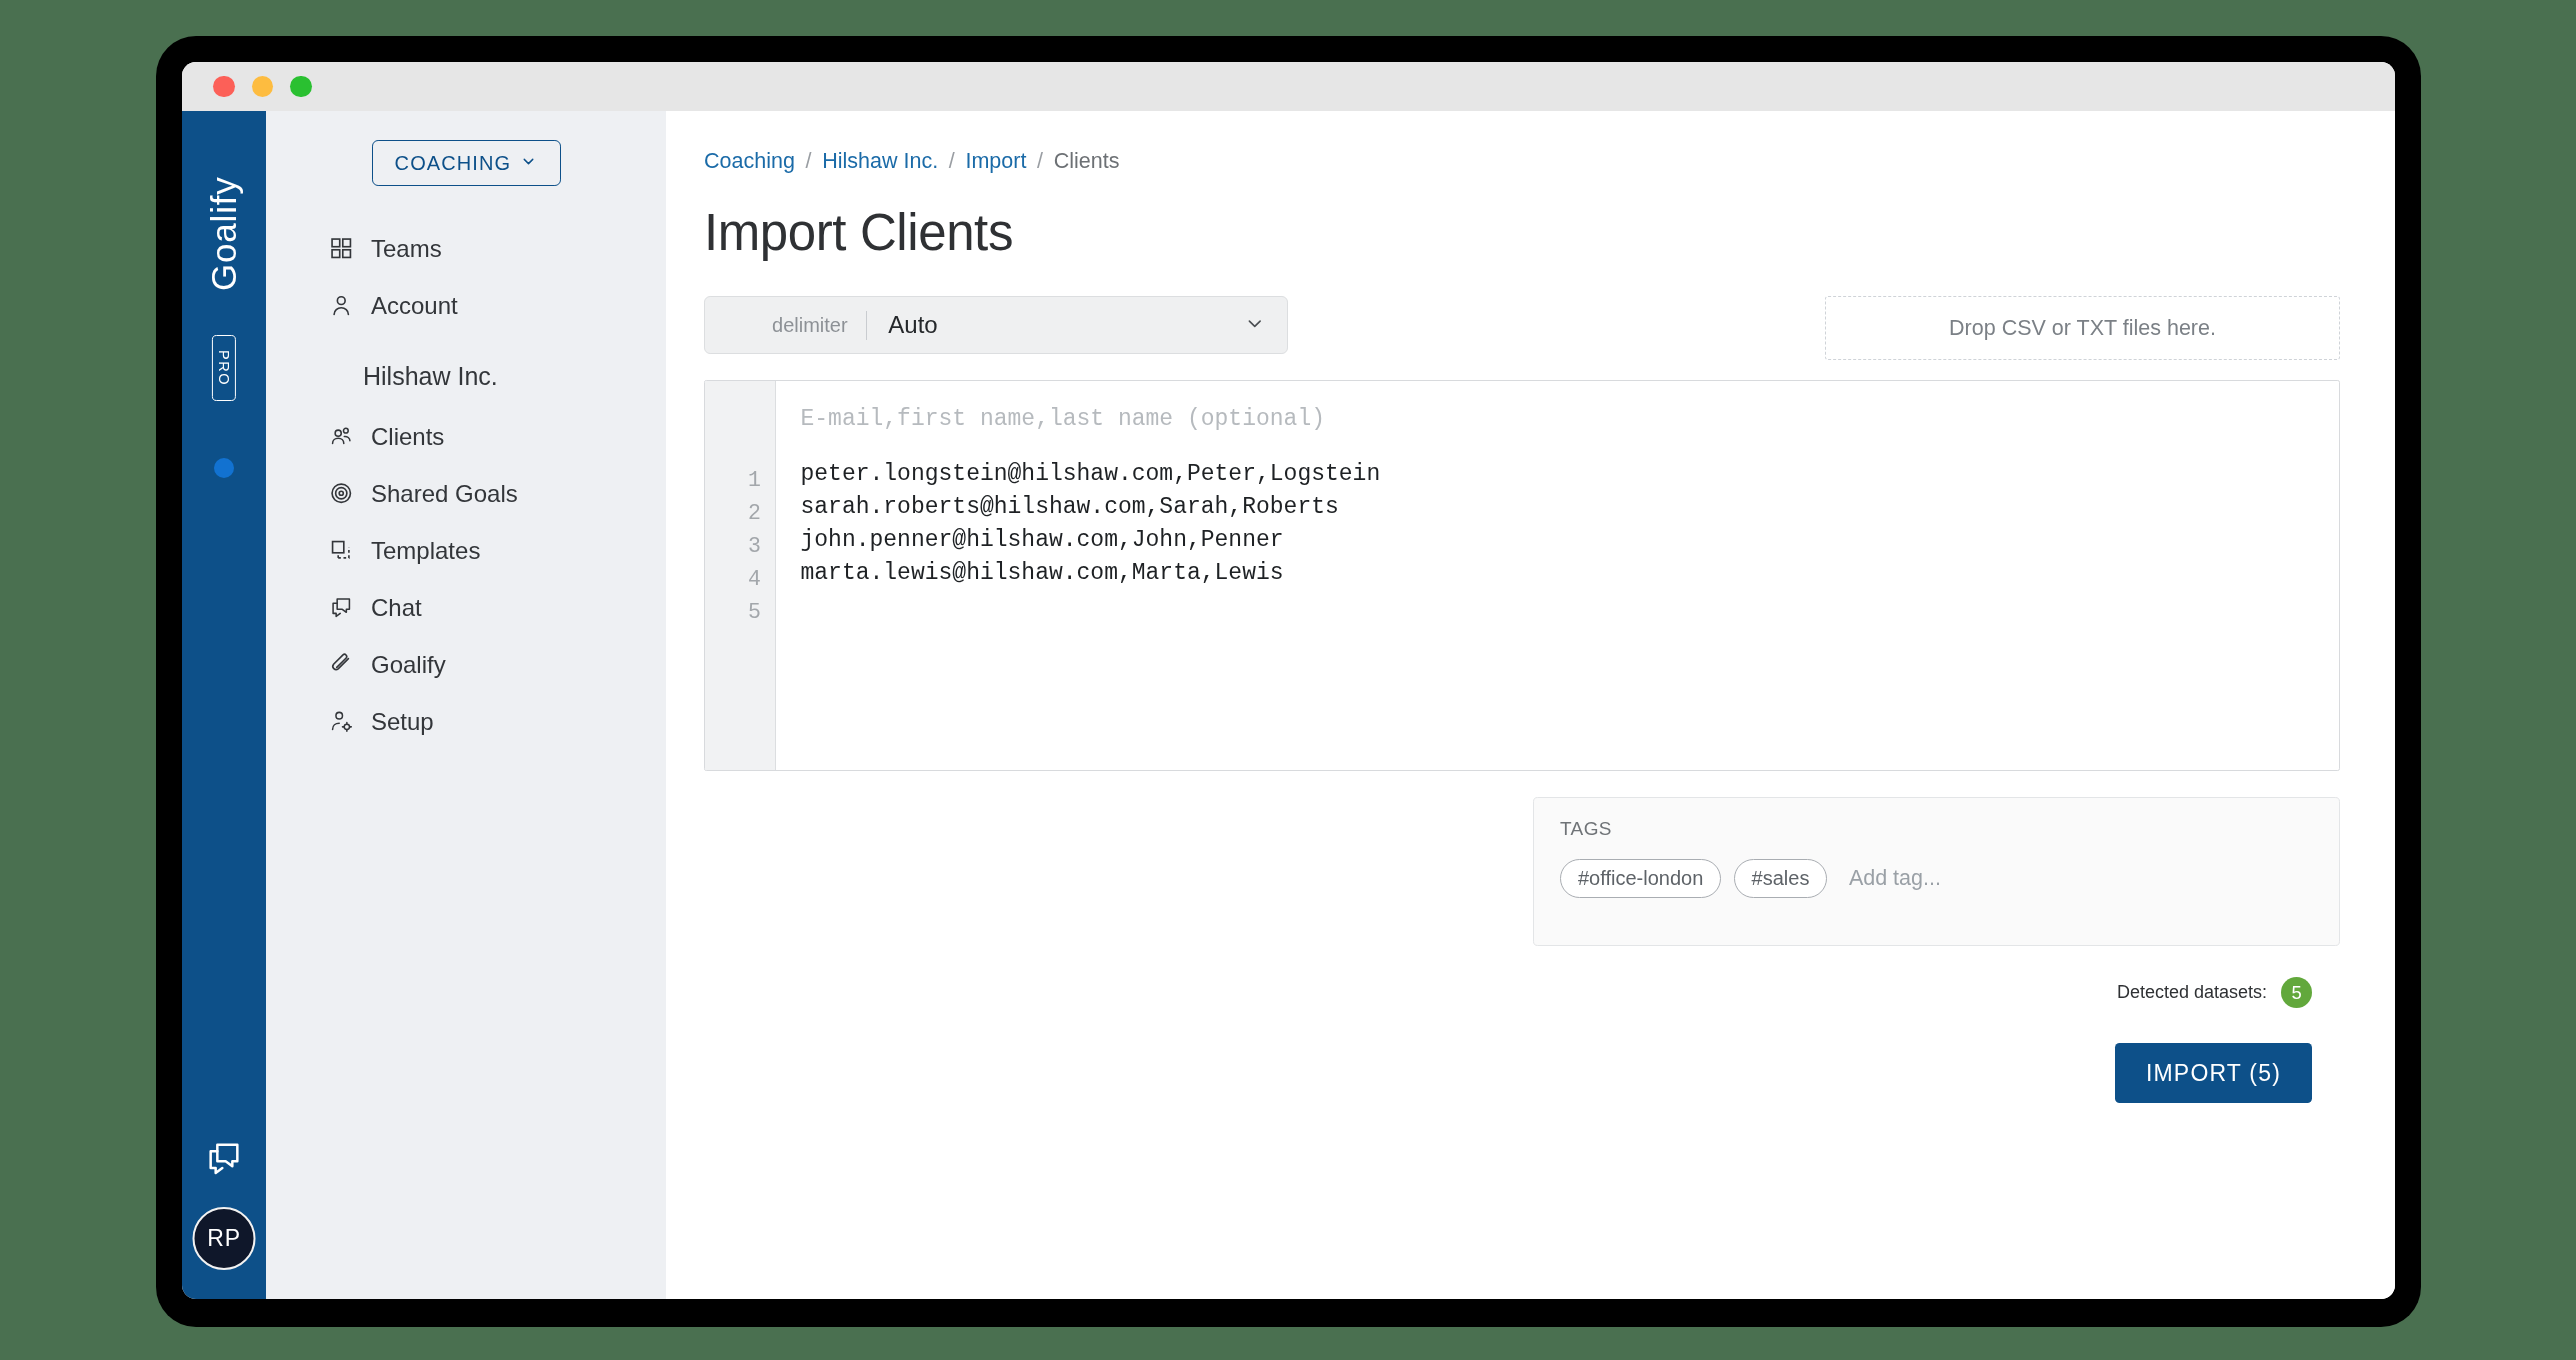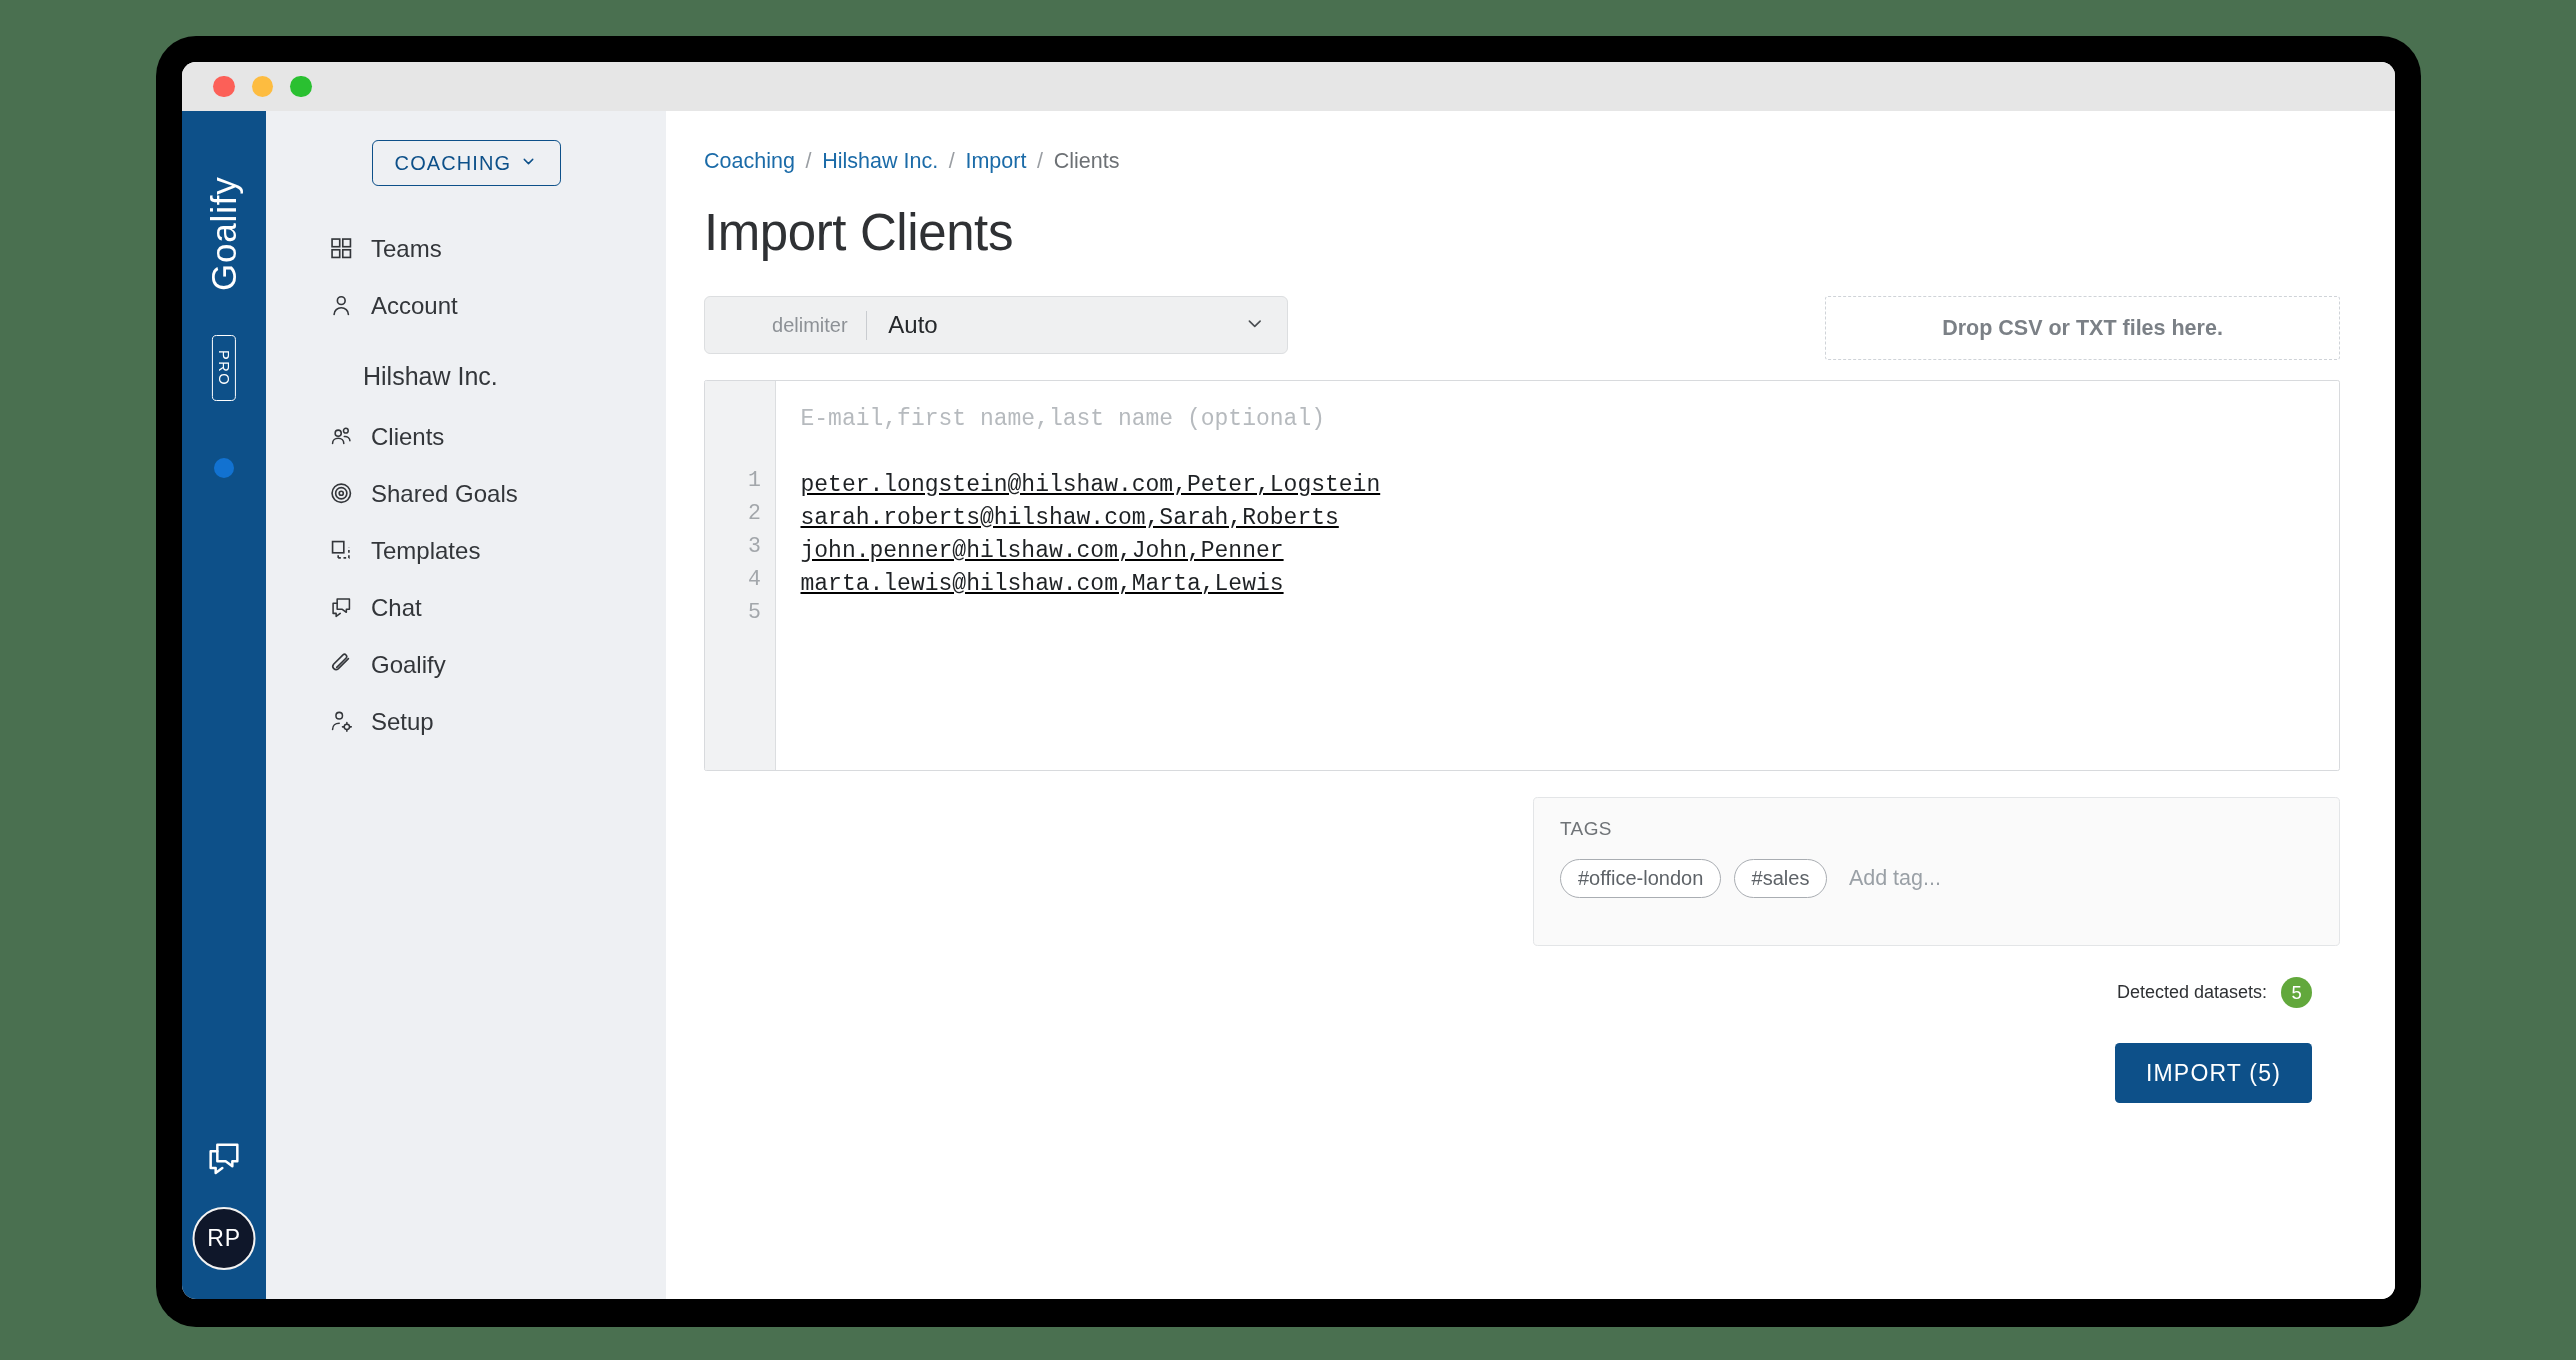--- a/index.html
+++ b/index.html
@@ -266,21 +266,21 @@
   .dropzone {
     width: 515px;
     height: 64px;
     border: 1.5px dashed #cfd3d8;
     border-radius: 3.1px;
     display: flex;
     align-items: center;
     justify-content: center;
     color: #7b8086;
     font-size: 21.5px;
-    font-weight: bold;
+    font-weight: normal;
     box-sizing: border-box;
     cursor: pointer;
   }
 
   
   .editor {
     margin-top: 20px;
     height: 391px;
     border: 0.8px solid #d8dadd;
     border-radius: 2.3px;
@@ -311,22 +311,21 @@
     min-width: 0;
   }
   .code-hint {
     font-family: "Liberation Mono", monospace;
     font-size: 23px;
     color: #b6babe;
     line-height: 33px;
     white-space: pre;
   }
   .code-lines {
-    margin-top: 33px;
-    text-decoration: underline;
+    margin-top: 22px;
   }
   .code-lines div {
     font-family: "Liberation Mono", monospace;
     font-size: 23px;
     line-height: 33px;
     color: #1e2124;
     white-space: pre;
   }
 
   

